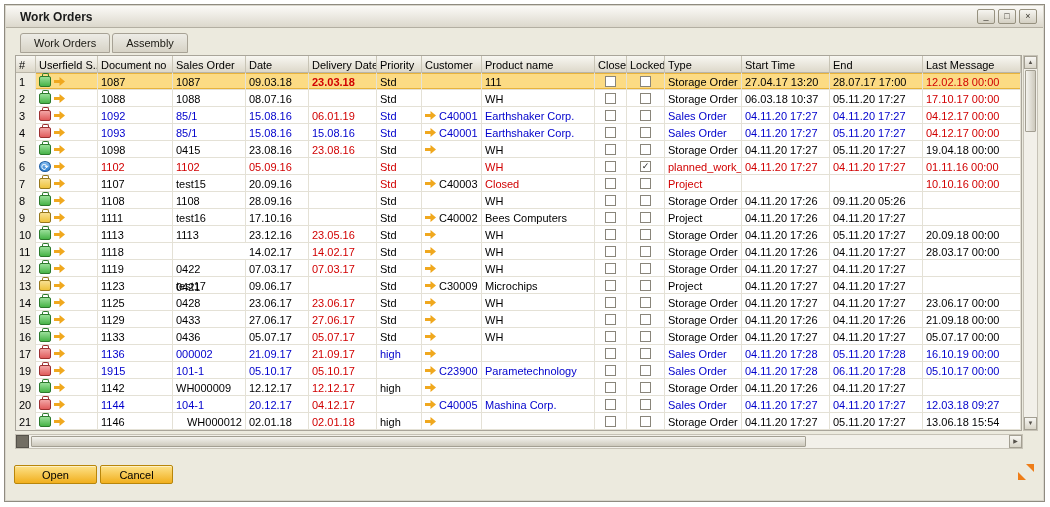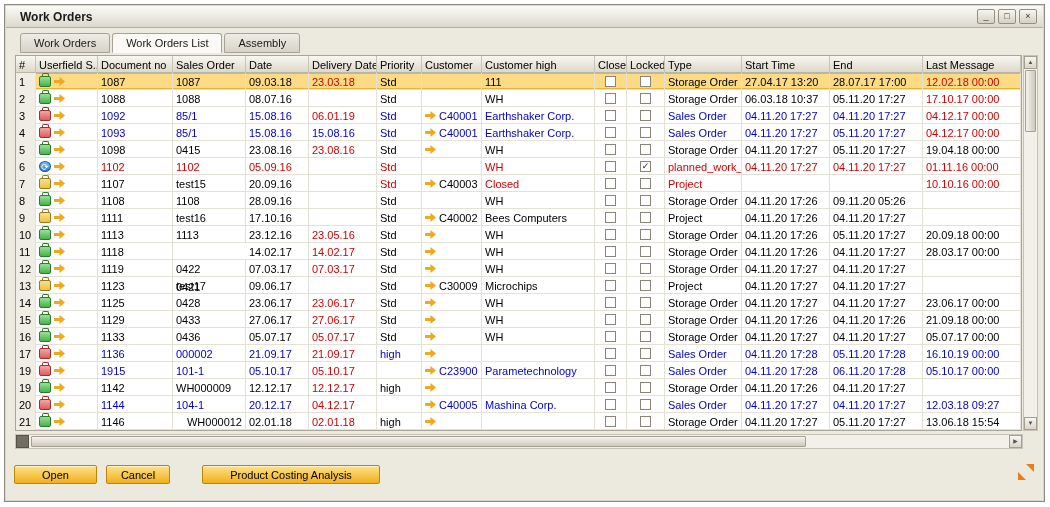--- a/index.html
+++ b/index.html
@@ -66,21 +66,21 @@
   .hsplit{position:absolute;left:0;top:0;width:13px;height:13px;background:#726e63;
     border:1px solid #55524a;}
   .hthumb{position:absolute;left:15px;top:1px;width:775px;height:11px;
     background:linear-gradient(#f4f3ee,#cdc9bc);border:1px solid #a39f92;border-radius:1px;}
   .hscroll .right{right:0;top:0;}
   
   .btn{position:absolute;top:460px;height:19px;border:1px solid var(--button-border);
     border-radius:2px;background:linear-gradient(var(--button-gold-top),var(--button-gold-bottom));
     font-size:11px;color:#000;display:flex;align-items:center;justify-content:center;
     padding:0 10px;box-shadow:0 1px 0 rgba(255,255,255,.5) inset;}
-  .btn-open{left:9px;width:83px;} .btn-cancel{left:101px;width:64px;}
+  .btn-open{left:9px;width:83px;} .btn-cancel{left:95px;width:73px;}
   .btn-pca{left:197px;width:178px;}
   .resize{position:absolute;right:10px;top:459px;width:16px;height:16px;}
   .resize::before{content:"";position:absolute;right:0;top:0;
     border-left:8px solid transparent;border-top:8px solid var(--accent-orange);}
   .resize::after{content:"";position:absolute;left:0;bottom:0;
     border-right:8px solid transparent;border-bottom:8px solid var(--accent-orange);}
 </style>
 </head>
 <body>
 
@@ -90,36 +90,35 @@
     <span class="title">Work Orders</span>
     <div class="winbtns">
       <span class="winbtn">_</span>
       <span class="winbtn">□</span>
       <span class="winbtn">×</span>
     </div>
   </div>
 
   <div class="tabs">
     <div class="tab">Work Orders</div>
-    <div class="tab active">Work Orders List</div>
     <div class="tab">Assembly</div>
   </div>
 
   <div class="gridwrap">
     <div id="grid">
         <div class="trow thead">
           <div class="cell" style="width: 20px;">#</div>
           <div class="cell" style="width: 62px;">Userfield S...</div>
           <div class="cell" style="width: 75px;">Document no</div>
           <div class="cell" style="width: 73px;">Sales Order</div>
           <div class="cell" style="width: 63px;">Date</div>
           <div class="cell" style="width: 68px;">Delivery Date</div>
           <div class="cell" style="width: 45px;">Priority</div>
           <div class="cell" style="width: 60px;">Customer</div>
-          <div class="cell" style="width: 113px;">Customer high</div>
+          <div class="cell" style="width: 113px;">Product name</div>
           <div class="cell" style="width: 32px;">Closed</div>
           <div class="cell" style="width: 38px;">Locked</div>
           <div class="cell" style="width: 77px;">Type</div>
           <div class="cell" style="width: 88px;">Start Time</div>
           <div class="cell" style="width: 93px;">End</div>
           <div class="cell" style="width: 98px;">Last Message</div>
         </div>
         <div class="trow sel">
           <div class="cell numcell" style="width: 20px;">1</div>
           <div class="cell" style="width: 62px;">
@@ -128,21 +127,21 @@
           </div>
           <div class="cell" style="width: 75px;">
             <div class="c-k">1087</div>
           </div>
           <div class="cell" style="width: 73px;">
             <div class="c-k">1087</div>
           </div>
           <div class="cell" style="width: 63px;">
             <div class="c-k">09.03.18</div>
           </div>
-          <div class="cell" style="width: 68px;">
+          <div class="cell" style="width: 68px; font-weight: bold;">
             <div class="c-r">23.03.18</div>
           </div>
           <div class="cell" style="width: 45px;">
             <div class="c-k">Std</div>
           </div>
           <div class="cell" style="width: 60px;">
             <div class="c-k"></div>
           </div>
           <div class="cell" style="width: 113px;">
             <div class="c-k">111</div>
@@ -1113,16 +1112,15 @@
   </div>
 
   <div class="hscroll">
     <div class="hsplit"></div>
     <div class="hthumb"></div>
     <div class="sbtn right">▶</div>
   </div>
 
   <div class="btn btn-open">Open</div>
   <div class="btn btn-cancel">Cancel</div>
-  <div class="btn btn-pca">Product Costing Analysis</div>
   <div class="resize"></div>
 
 </div>
 
 </body></html>

